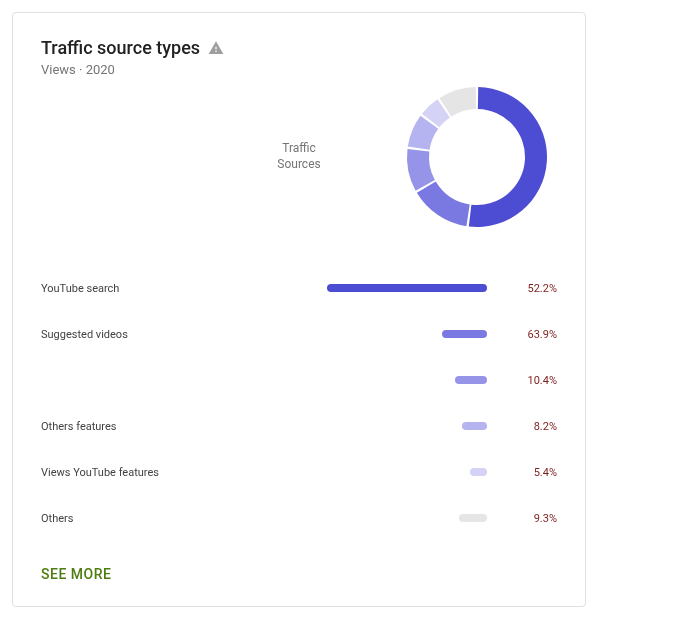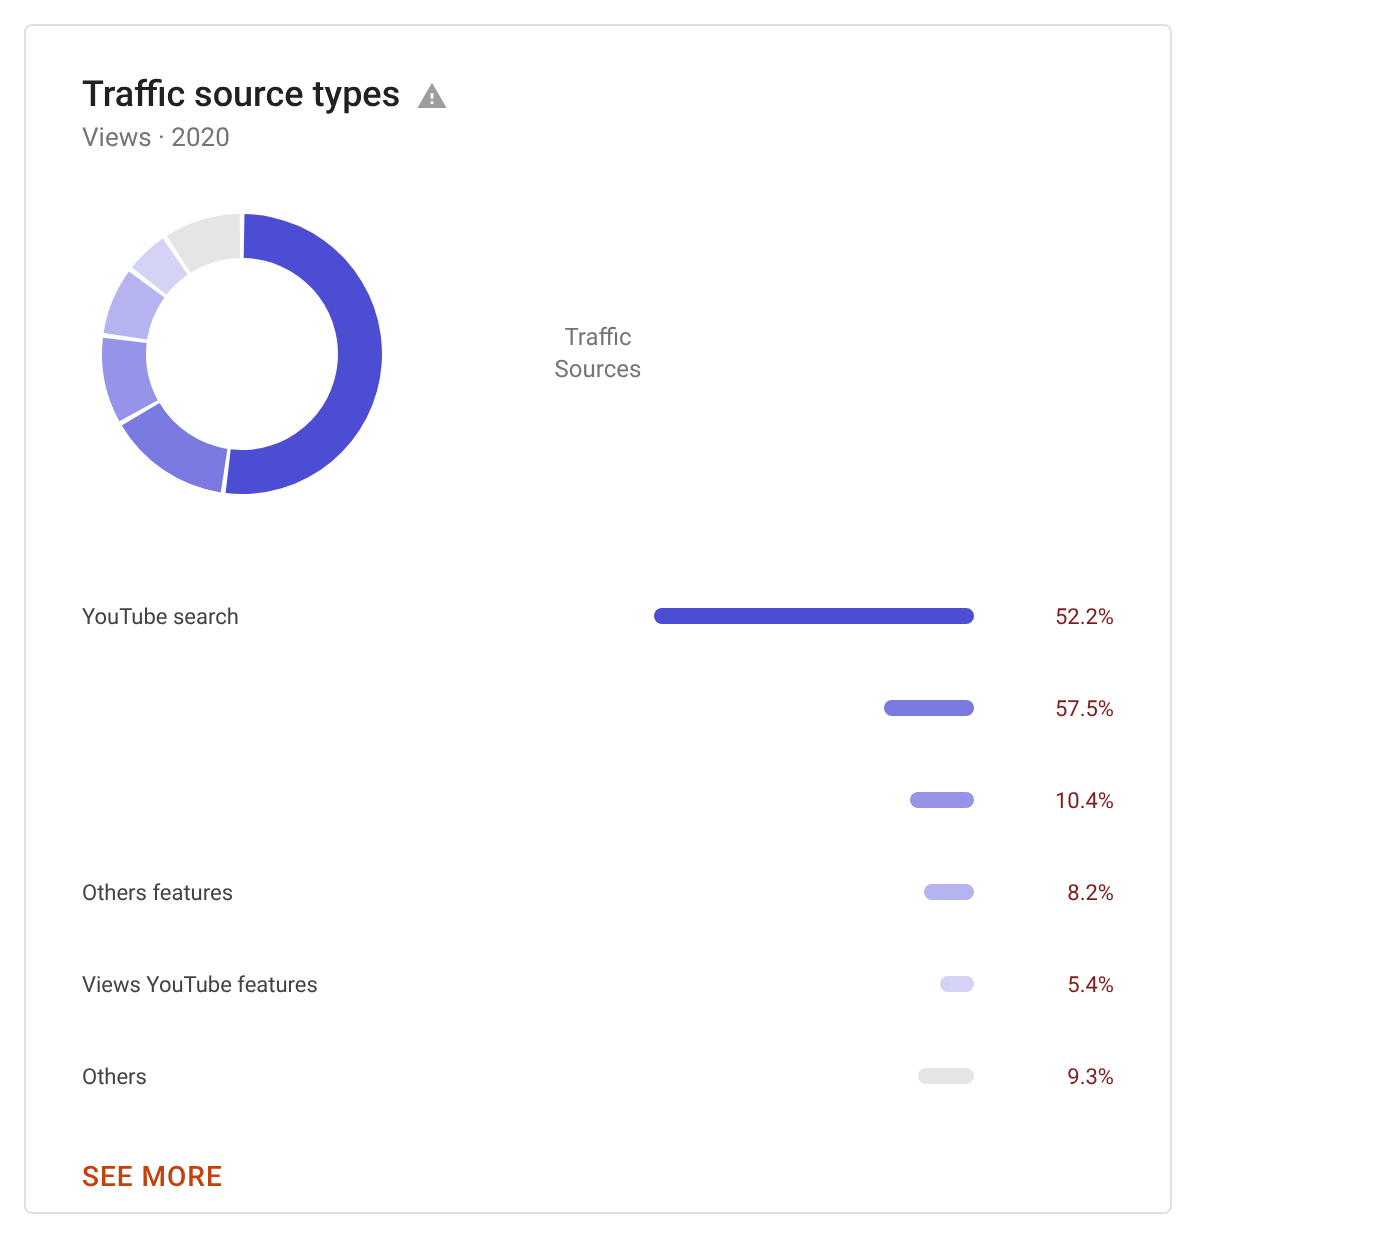--- a/index.html
+++ b/index.html
@@ -34,25 +34,24 @@
       color: #212121;
     }
     .warn-icon {
       color: #9e9e9e;
       display: flex;
       align-items: center;
     }
     .subtitle {
       font-size: 13px;
       color: #757575;
-      margin-bottom: 20px;
     }
     .donut-wrap {
       display: flex;
-      justify-content: flex-start;
+      justify-content: flex-end;
       position: relative;
       margin-bottom: 28px;
     }
     .donut-center {
       position: absolute;
       top: 50%;
       left: 50%;
       transform: translate(-50%, -50%);
       text-align: center;
       font-size: 12px;
@@ -88,21 +87,21 @@
     }
     .row-value {
       flex: 0 0 54px;
       text-align: right;
       color: #7f1d1d;
     }
     .see-more {
       margin-top: 20px;
       font-size: 14px;
       font-weight: 500;
-      color: #c2410c;
+      color: #4d7c0f;
       letter-spacing: 0.5px;
       cursor: pointer;
     }
   </style>
 </head>
 <body>
 
 <div class="card">
   <div class="header">
     <span class="title">Traffic source types</span>
@@ -131,24 +130,25 @@
 
   <div class="rows" id="rows">
       <div class="row">
         <div class="row-label">YouTube search</div>
         <div class="row-bar-area">
           <div class="row-bar" style="width: 160px; background: rgb(77, 77, 211);"></div>
         </div>
         <div class="row-value">52.2%</div>
       </div>
       <div class="row">
+        <div class="row-label">Suggested videos</div>
         <div class="row-bar-area">
           <div class="row-bar" style="width: 44.751px; background: rgb(122, 121, 226);"></div>
         </div>
-        <div class="row-value">57.5%</div>
+        <div class="row-value">63.9%</div>
       </div>
       <div class="row">
         <div class="row-bar-area">
           <div class="row-bar" style="width: 31.8774px; background: rgb(150, 148, 232);"></div>
         </div>
         <div class="row-value">10.4%</div>
       </div>
       <div class="row">
         <div class="row-label">Others features</div>
         <div class="row-bar-area">

